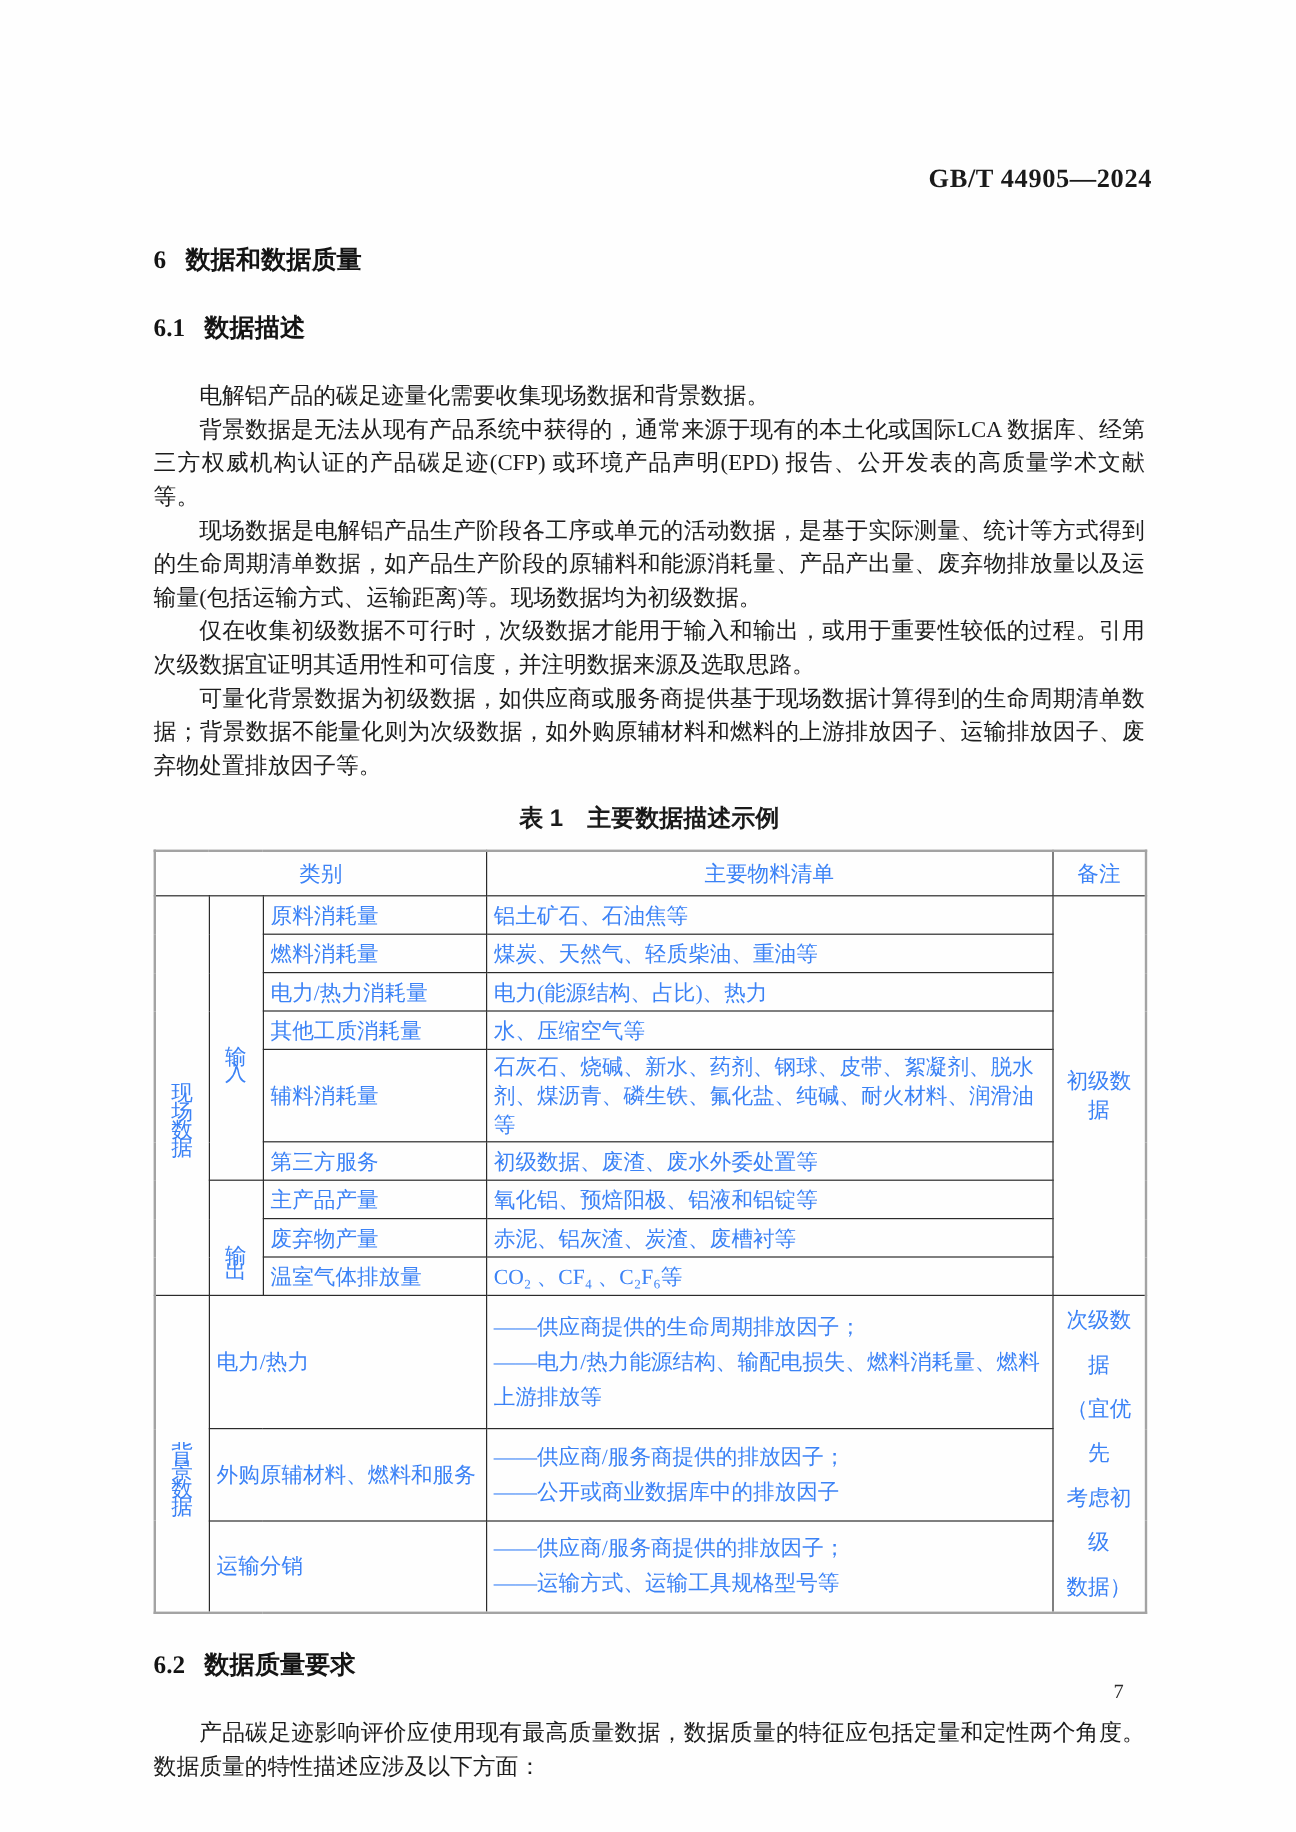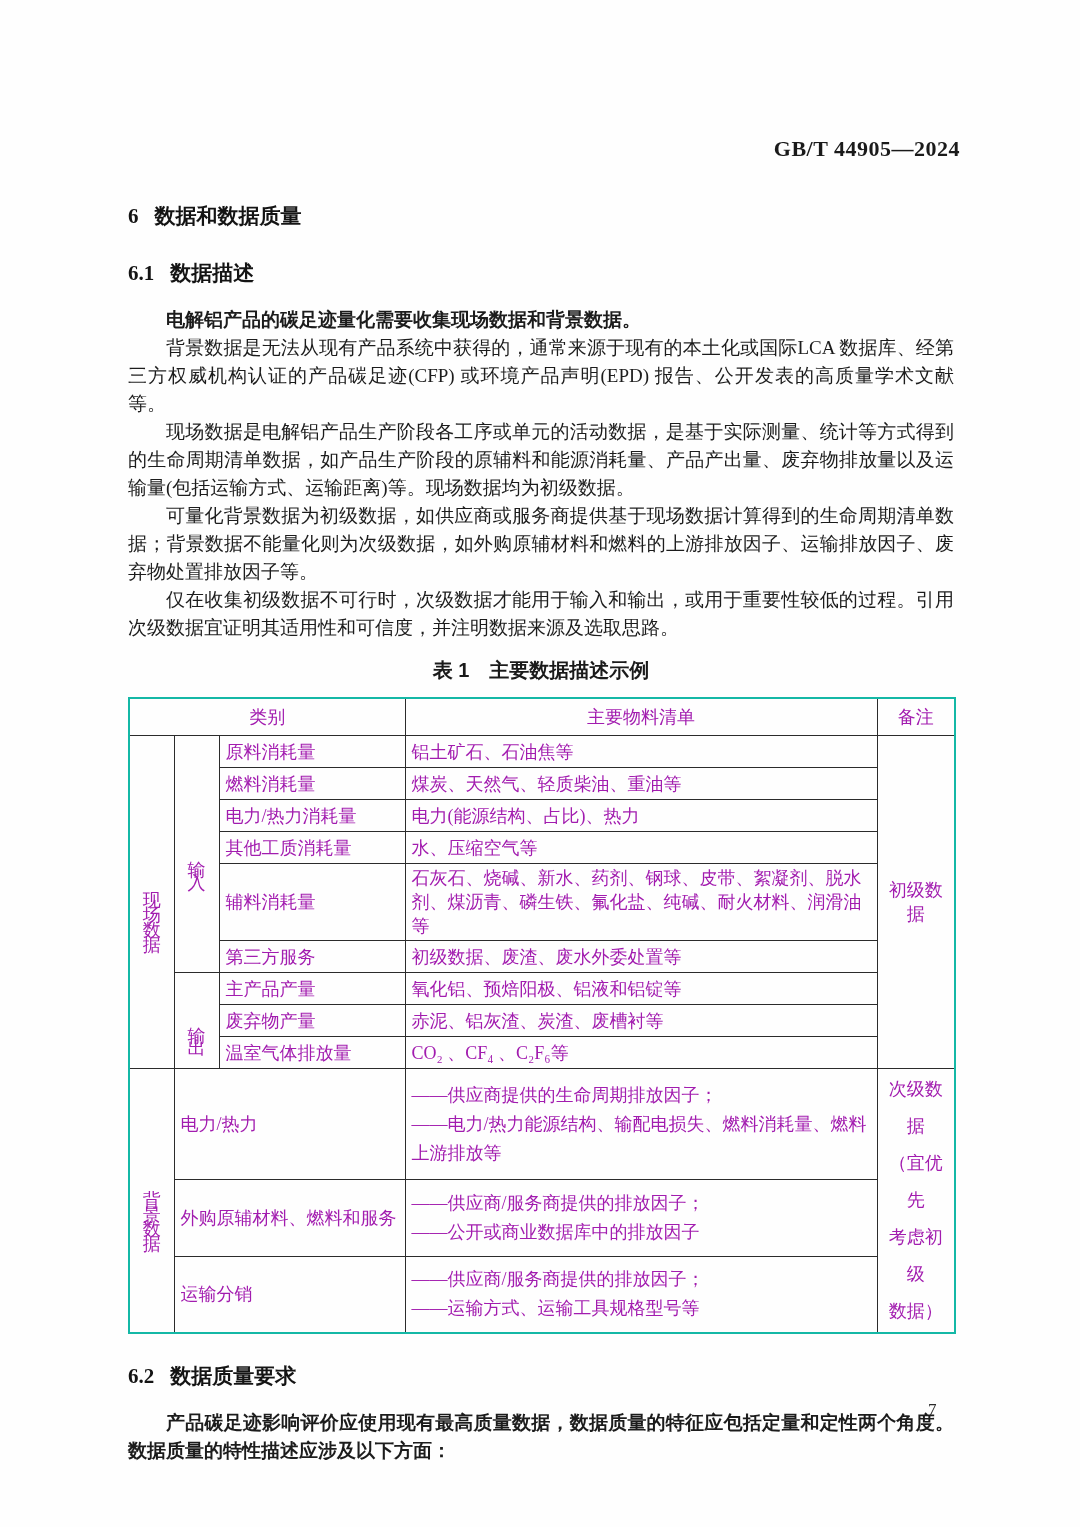--- a/index.html
+++ b/index.html
@@ -22,32 +22,32 @@
   .sec-heading .sec-num {
     font-family:"Liberation Serif","DejaVu Serif",serif; font-weight:600;
   }
   .h-61 { margin-top:29px; }
   .h-62 { margin-top:28px; }
 
   .para {
     margin:0; font-size:19px; line-height:28px;
     text-align:justify; text-indent:2em; color:#1c1c1c;
   }
-  .para-first { margin-top:19px;font-weight:bold; }
+  .para-first { margin-top:30px; }
 
   .table-title {
     margin-top:15px; text-align:center;
     font-family:"Liberation Sans","DejaVu Sans",sans-serif;
     font-size:20px; font-weight:bold;
   }
 
   table.data-table {
     margin-top:13px; width:826px; table-layout:fixed;
-    border-collapse:collapse; border:2px solid #14b8a6;
-    font-size:18px; color:#a21caf;
+    border-collapse:collapse; border:2px solid #a3a3a3;
+    font-size:18px; color:#3b82f6;
   }
   table.data-table td { border:1px solid #2b2b2b; padding:2px 6px; }
 
   .r-head td { height:32px; text-align:center; vertical-align:middle; }
   .r-single td { height:27px; }
   .r-double td { height:52px; }
   .r-bg1 .cnt-cell { height:80px; }
   .r-bg2 .cnt-cell { height:54px; }
   .r-bg3 .cnt-cell { height:56px; }
 
@@ -84,22 +84,22 @@
     </div>
 
     <div class="sec-heading h-61">
       <span class="sec-num">6.1</span>
       <span>数据描述</span>
     </div>
 
     <p class="para para-first">电解铝产品的碳足迹量化需要收集现场数据和背景数据。</p>
     <p class="para">背景数据是无法从现有产品系统中获得的，通常来源于现有的本土化或国际LCA 数据库、经第三方权威机构认证的产品碳足迹(CFP) 或环境产品声明(EPD) 报告、公开发表的高质量学术文献等。</p>
     <p class="para">现场数据是电解铝产品生产阶段各工序或单元的活动数据，是基于实际测量、统计等方式得到的生命周期清单数据，如产品生产阶段的原辅料和能源消耗量、产品产出量、废弃物排放量以及运输量(包括运输方式、运输距离)等。现场数据均为初级数据。</p>
+    <p class="para">仅在收集初级数据不可行时，次级数据才能用于输入和输出，或用于重要性较低的过程。引用次级数据宜证明其适用性和可信度，并注明数据来源及选取思路。</p>
     <p class="para">可量化背景数据为初级数据，如供应商或服务商提供基于现场数据计算得到的生命周期清单数据；背景数据不能量化则为次级数据，如外购原辅材料和燃料的上游排放因子、运输排放因子、废弃物处置排放因子等。</p>
-    <p class="para">仅在收集初级数据不可行时，次级数据才能用于输入和输出，或用于重要性较低的过程。引用次级数据宜证明其适用性和可信度，并注明数据来源及选取思路。</p>
 
     <div class="table-title">表 1　主要数据描述示例</div>
 
     <table class="data-table">
       <colgroup>
         <col style="width:45px">
           <col style="width:45px">
           <col style="width:186px">
           <col style="width:472px">
           <col style="width:78px">

